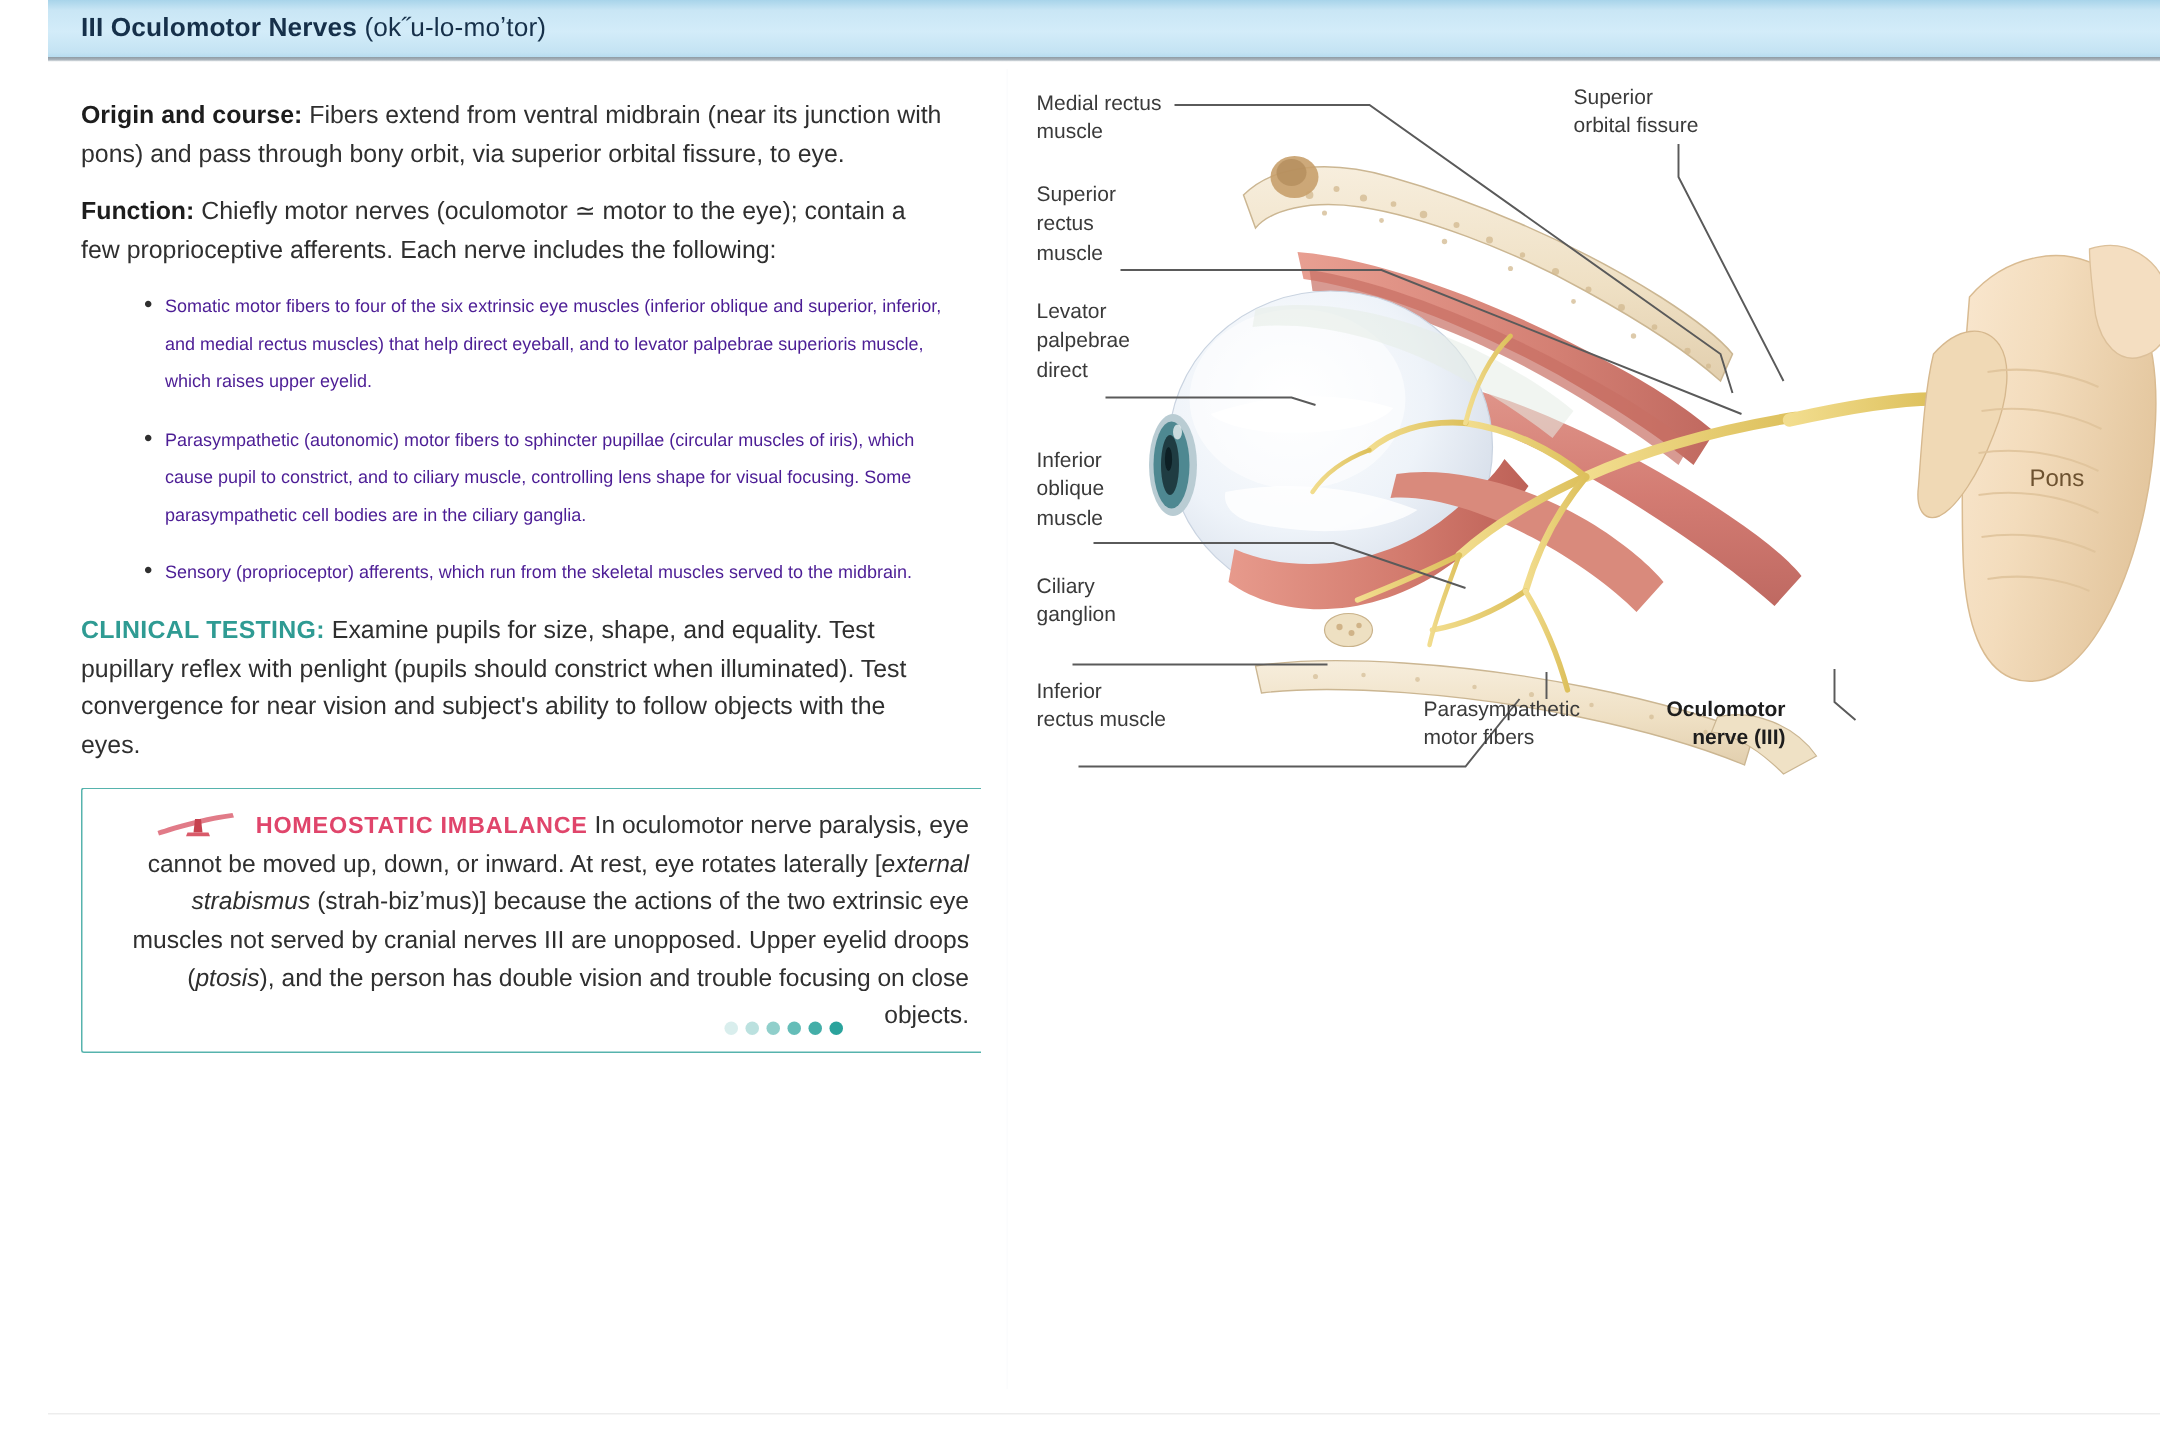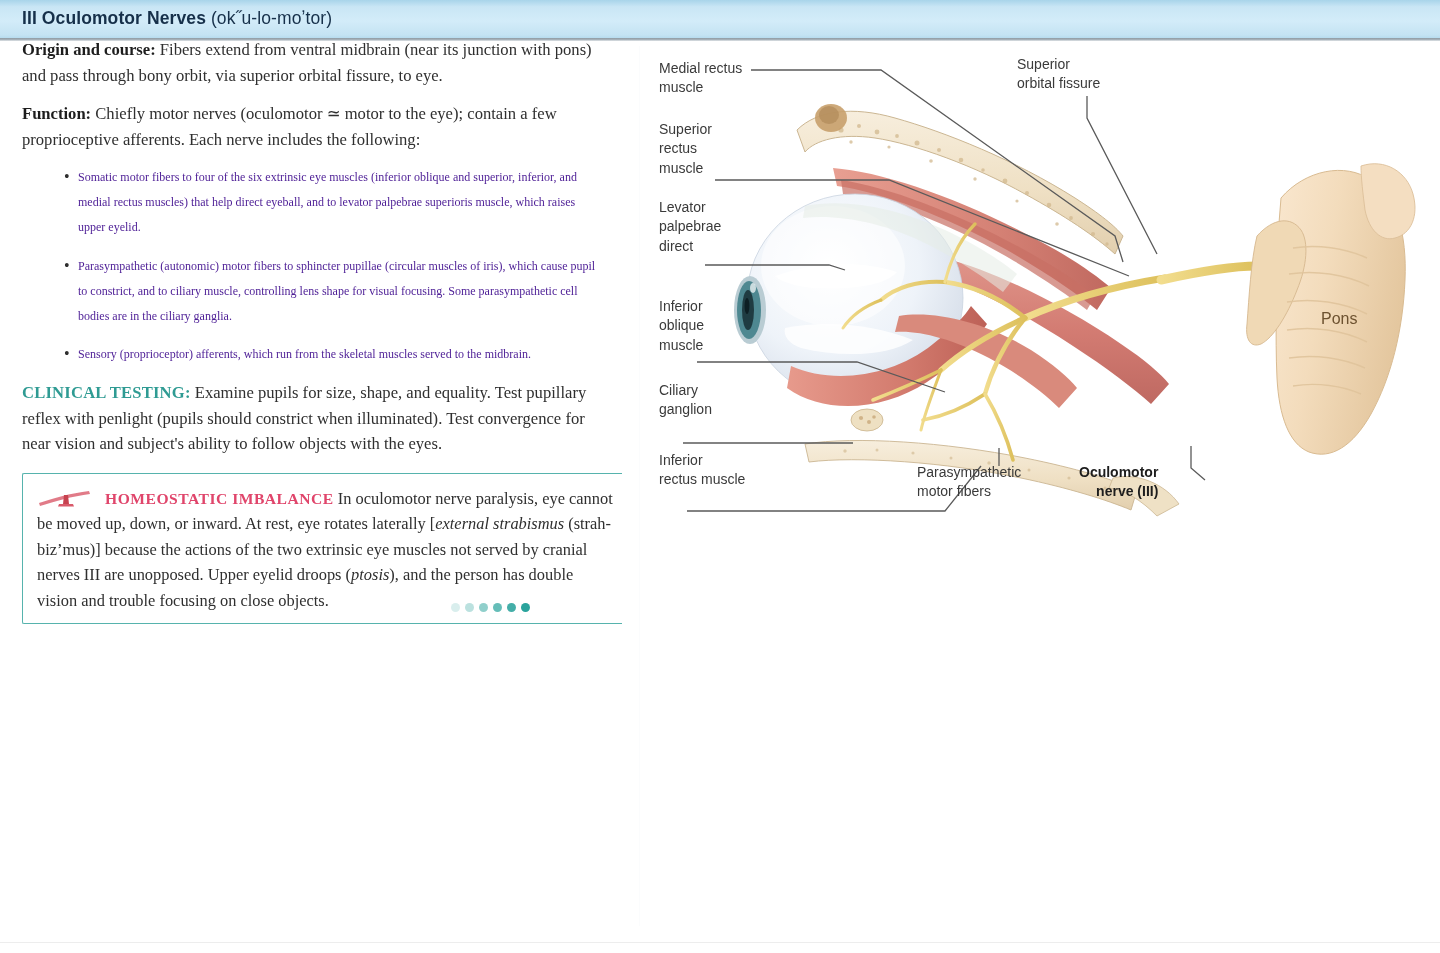--- a/index.html
+++ b/index.html
@@ -7,20 +7,21 @@
     margin: 0; padding: 0;
     width: 1440px; height: 953px;
     background: #ffffff;
     font-family: "Liberation Sans", sans-serif;
     overflow: hidden;
   }
   #page {
     position: relative;
     width: 1223px; height: 953px;
     background: #ffffff;
+    margin-left: 32px;
   }
 
   
   #header-band {
     position: absolute;
     left: 0; top: 0;
     width: 1440px; height: 38px;
     background: linear-gradient(to bottom, #a8d4ea 0%, #c9e6f5 18%, #d3ecf9 55%, #c4e3f3 92%, #b7dcef 100%);
   }
   #header-rule {
@@ -36,23 +37,22 @@
     color: #16304a;
     letter-spacing: 0.1px;
     white-space: nowrap;
   }
   #header-title .bold { font-weight: bold; }
   #header-title .pron { font-weight: normal; }
 
   
   #left-col {
     position: absolute;
-    left: 22px; top: 37px;
+    left: 22px; top: 64px;
     width: 578px;
-    font-family: Liberation Serif, serif;
   }
   .para {
     font-size: 16.6px;
     line-height: 25.5px;
     color: #2f2f2f;
     margin: 0 0 13px 0;
   }
   .para .lead { font-weight: bold; color: #1d1d1d; }
 
   ul.bullets {
@@ -90,20 +90,21 @@
 
   
   #hi-box {
     position: relative;
     border: 1.5px solid #56b3ad;
     border-right: none;
     border-radius: 2px 0 0 2px;
     padding: 12px 8px 10px 14px;
     width: 600px;
     background: #ffffff;
+    text-align: right;
   }
   #hi-icon {
     display: inline-block;
     width: 58px; height: 17px;
     vertical-align: -3px;
     margin-right: 10px;
   }
   #hi-title {
     color: #e0456b;
     font-weight: bold;

